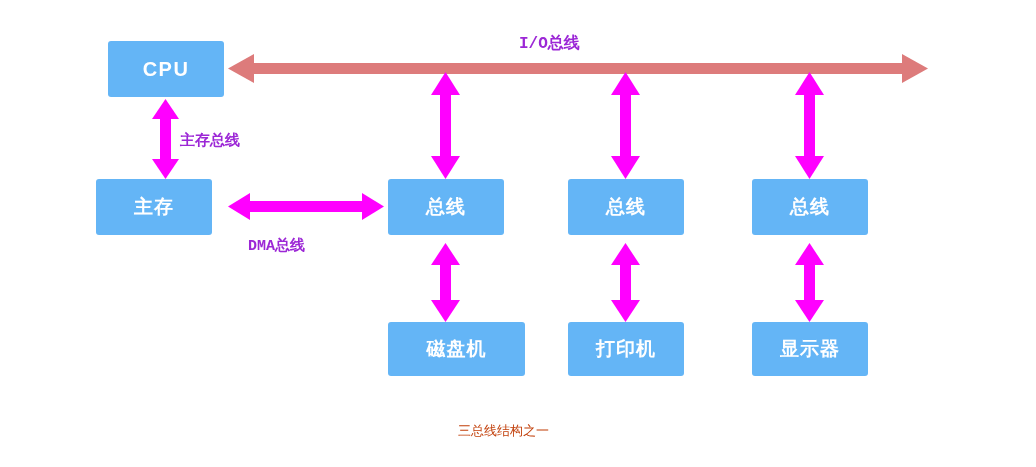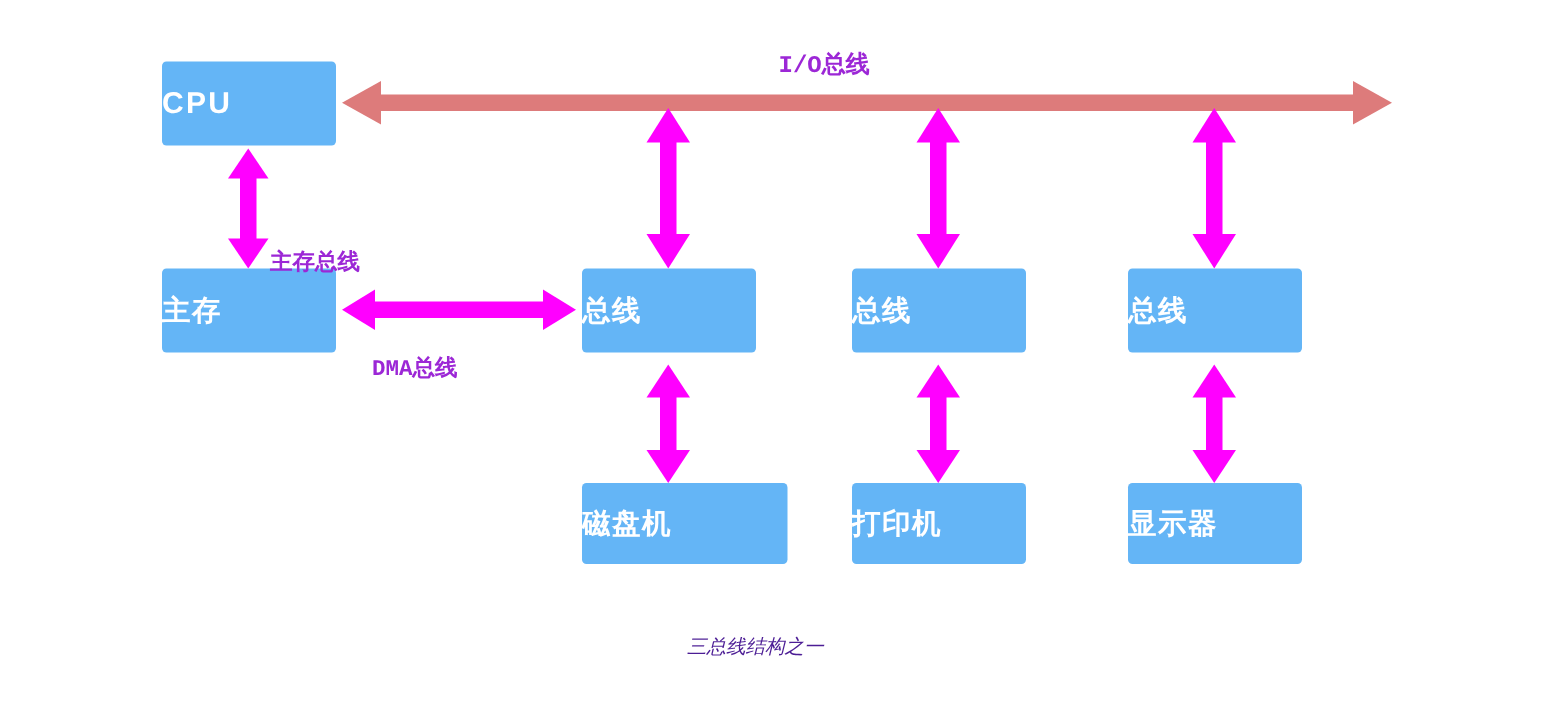--- a/index.html
+++ b/index.html
@@ -16,21 +16,21 @@
     height: 467px;
     background: #ffffff;
     overflow: hidden;
   }
   .box {
     position: absolute;
     background: #64b5f6;
     border-radius: 3px;
     display: flex;
     align-items: center;
-    justify-content: flex-start;
+    justify-content: center;
     color: #ffffff;
     font-weight: bold;
     font-size: 19px;
     letter-spacing: 1px;
     box-sizing: border-box;
   }
   .box.latin {
     font-size: 20px;
     letter-spacing: 1.5px;
   }
@@ -40,24 +40,23 @@
     font-weight: bold;
     font-size: 15px;
     white-space: nowrap;
     font-family: Liberation Mono, monospace;
   }
   .bus-label.big {
     font-size: 16px;
   }
   .caption {
     position: absolute;
-    color: #4c1d95;
+    color: #c2410c;
     font-size: 13px;
     white-space: nowrap;
-    font-style: italic;
   }
   svg.overlay {
     position: absolute;
     left: 0;
     top: 0;
     width: 1036px;
     height: 467px;
     pointer-events: none;
   }
 </style>
@@ -120,21 +119,21 @@
       <rect x="804" y="258" width="11" height="44" fill="#ff00ff"></rect>
       <polygon points="809.5,243 795,265 824,265" fill="#ff00ff"></polygon>
       <polygon points="809.5,322 795,300 824,300" fill="#ff00ff"></polygon>
     </g>
   </svg>
 
   <div class="box latin" style="left:108px; top:41px; width:116px; height:56px;">
     <span>CPU</span>
   </div>
 
-  <div class="box" style="left:108px; top:179px; width:116px; height:56px;">
+  <div class="box" style="left:96px; top:179px; width:116px; height:56px;">
     <span>主存</span>
   </div>
 
   <div class="box" style="left:388px; top:179px; width:116px; height:56px;">
     <span>总线</span>
   </div>
 
   <div class="box" style="left:568px; top:179px; width:116px; height:56px;">
     <span>总线</span>
   </div>
@@ -150,19 +149,19 @@
   <div class="box" style="left:752px; top:322px; width:116px; height:54px;">
     <span>显示器</span>
   </div>
 
   <div class="box" style="left:568px; top:322px; width:116px; height:54px;">
     <span>打印机</span>
   </div>
 
   <div class="bus-label big" style="left:519px; top:33px;">I/O总线</div>
 
-  <div class="bus-label" style="left:180px; top:131px;margin-top:34px;">主存总线</div>
+  <div class="bus-label" style="left:180px; top:131px;">主存总线</div>
 
   <div class="bus-label" style="left:248px; top:236px;">DMA总线</div>
 
   <div class="caption" style="left:458px; top:422px;">三总线结构之一</div>
 
 </div>
 
 </body></html>

